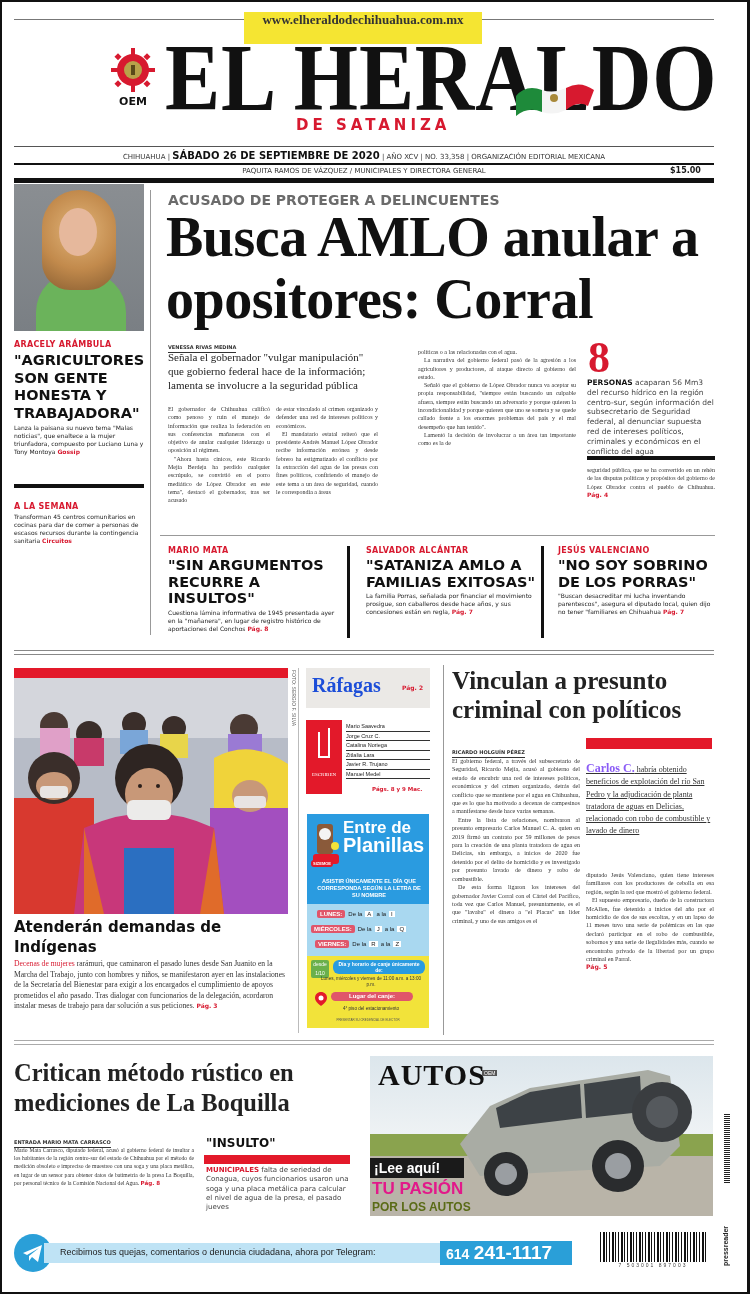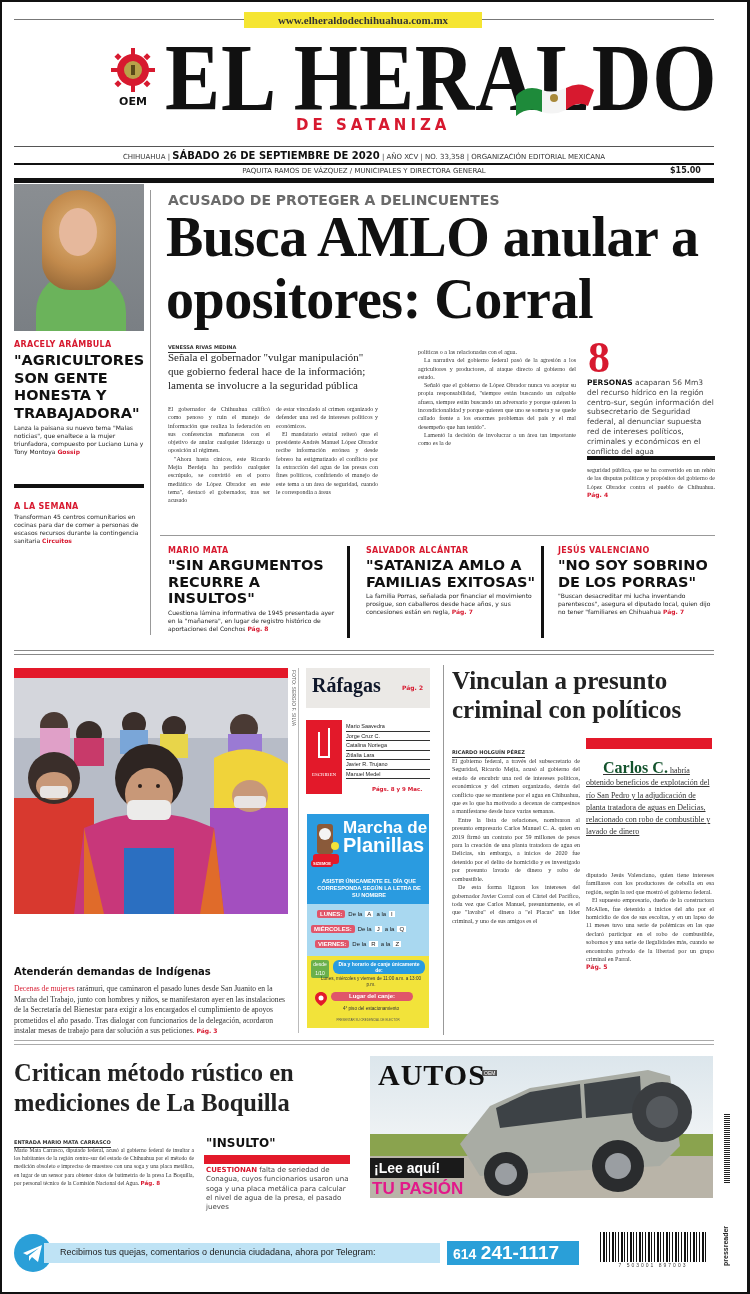--- a/index.html
+++ b/index.html
@@ -7,21 +7,21 @@
   body { font-family: "Liberation Serif", serif; color: #1a1a1a; position: relative; }
   .frame { position: absolute; left: 0; top: 0; width: 750px; height: 1294px; border: 2px solid #111; border-right-width: 3px; }
   .abs { position: absolute; }
   .sans { font-family: "DejaVu Sans", sans-serif; }
   .lsans { font-family: "Liberation Sans", sans-serif; }
   .serif { font-family: "Liberation Serif", serif; }
   .red { color: #d7192f; }
 
   
   .url-line { left: 14px; top: 19px; width: 700px; height: 1px; background: #777; }
-  .url-box { left: 244px; top: 12px; width: 238px; height: 16px; background: #f5e532; font-size: 11px; font-weight: bold; text-align: center; line-height: 16px; font-family: "Liberation Serif", serif; color: #333; }
+  .url-box { left: 244px; top: 12px; width: 238px; height: 32px; background: #f5e532; font-size: 13px; font-weight: bold; text-align: center; line-height: 16px; font-family: "Liberation Serif", serif; color: #333; }
   .oem-logo { left: 108px; top: 48px; width: 50px; height: 60px; }
   .title-main { left: 165px; top: 30px; font-size: 96px; line-height: 96px; font-family: "Liberation Serif", serif; letter-spacing: 1px; transform: scaleX(0.86); transform-origin: left top; color: #111; white-space: nowrap; font-weight: bold;}
   .flag { left: 516px; top: 78px; width: 78px; height: 40px; }
   .subtitle { left: 296px; top: 116px; font-size: 15px; font-weight: bold; letter-spacing: 4px; color: #d7192f; font-family: "DejaVu Sans", sans-serif; }
   .rule-1 { left: 14px; top: 146px; width: 700px; height: 1px; background: #555; }
   .dateline { left: 14px; top: 150px; width: 700px; text-align: center; font-size: 7px; color: #333; font-family: "DejaVu Sans", sans-serif; white-space: nowrap; }
   .dateline b { font-size: 10px; color: #111; }
   .rule-2 { left: 14px; top: 163px; width: 700px; height: 2px; background: #111; }
   .director { left: 14px; top: 167px; width: 700px; text-align: center; font-size: 7px; color: #333; font-family: "DejaVu Sans", sans-serif; }
   .price { left: 670px; top: 166px; font-size: 8px; font-weight: bold; font-family: "DejaVu Sans", sans-serif; }
@@ -67,21 +67,21 @@
   .rafagas-box { left: 306px; top: 668px; width: 124px; height: 40px; background: #ebe9e6; }
   .escribe-box { left: 306px; top: 720px; width: 124px; height: 80px; }
   .canje { left: 307px; top: 814px; width: 122px; height: 214px; overflow:hidden; }
 
   
   .vrule-right { left: 443px; top: 665px; width: 1px; height: 370px; background: #999; }
 
   .rule-bottom { left: 14px; top: 1040px; width: 700px; height: 1px; background: #aaa; }
   .rule-bottom2 { left: 14px; top: 1044px; width: 700px; height: 1px; background: #aaa; }
 
-  .autos { left: 370px; top: 1056px; width: 343px; height: 142px; overflow: hidden; }
+  .autos { left: 370px; top: 1056px; width: 343px; height: 160px; overflow: hidden; }
   .telegram-bar { left: 14px; top: 1238px; width: 560px; height: 30px; }
   .barcode { left: 600px; top: 1232px; width: 106px; height: 40px; }
 </style>
 </head>
 <body>
 
 <div class="frame"></div>
 
 <div class="abs url-line"></div>
 <div class="abs url-box">www.elheraldodechihuahua.com.mx</div>
@@ -266,31 +266,31 @@
     <circle cx="135" cy="100" r="34" fill="#2e2522"></circle>
     <ellipse cx="135" cy="116" rx="24" ry="26" fill="#c89878"></ellipse>
     <rect x="113" y="122" width="44" height="20" rx="6" fill="#ecebea"></rect>
     <circle cx="126" cy="108" r="2" fill="#2a1f1b"></circle>
       <circle cx="144" cy="108" r="2" fill="#2a1f1b"></circle>
   </svg>
 </div>
 <div class="abs lsans" style="left:289px; top:670px; width:8px; height:60px; font-size:5px; color:#666; writing-mode:vertical-rl;">FOTO: SERGIO F. SILVA</div>
 
 <div class="abs" style="left:14px; top:917px; width:280px;">
-  <div class="bold-head" style="font-size:10px; line-height:20px;margin-top:45px;">Atenderán demandas de Indígenas</div>
+  <div class="bold-head" style="font-size:15px; line-height:20px;">Atenderán demandas de Indígenas</div>
   <div class="serif" style="font-size:7.6px; line-height:10.6px; color:#333; margin-top:2px;">
     <span class="red">Decenas de mujeres</span><span> rarámuri, que caminaron el pasado lunes desde San Juanito en la Marcha del Trabajo, junto con hombres y niños, se manifestaron ayer en las instalaciones de la Secretaría del Bienestar para exigir a los encargados el cumplimiento de apoyos prometidos el año pasado. Tras dialogar con funcionarios de la delegación, acordaron instalar mesas de trabajo para dar solución a sus peticiones.</span>
     <span class="pg sans" style="font-size:6px;">Pág. 3</span>
   </div>
 </div>
 
 <div class="abs" style="left:298px; top:668px; width:1px; height:365px; background:#bbb;"></div>
 
 <div class="abs rafagas-box">
-  <span class="serif" style="position:absolute; left:6px; top:6px; font-size:20px; font-weight:bold; color:#0f172a;">Ráfagas</span>
+  <span class="serif" style="position:absolute; left:6px; top:6px; font-size:20px; font-weight:bold; color:#1d4ed8;">Ráfagas</span>
   <span class="sans pg" style="position:absolute; left:96px; top:16px; font-size:6px;">Pág. 2</span>
 </div>
 
 <div class="abs escribe-box">
   <div style="position:absolute; left:0; top:0; width:36px; height:74px; background:#e3192a;">
     <svg width="36" height="50" viewBox="0 0 36 50">
       <rect x="12" y="12" width="2" height="26" fill="#fff"></rect>
         <rect x="22" y="8" width="2" height="30" fill="#fff"></rect>
       <rect x="12" y="36" width="12" height="2" fill="#fff"></rect>
     </svg>
@@ -308,21 +308,21 @@
 </div>
 
 <div class="abs canje">
   <div style="position:absolute; left:0; top:0; width:122px; height:90px; background:#2a9be0;">
     <svg style="position:absolute; left:4px; top:6px;" width="30" height="50" viewBox="0 0 30 50">
       <rect x="6" y="4" width="16" height="30" rx="3" fill="#8a5a3a"></rect>
       <circle cx="14" cy="14" r="6" fill="#f4f4f4"></circle>
       <rect x="2" y="34" width="26" height="10" rx="3" fill="#e3192a"></rect>
       <circle cx="24" cy="26" r="4" fill="#f2e33a"></circle>
     </svg>
-    <div class="lsans" style="position:absolute; left:36px; top:4px; font-size:17px; line-height:19px; font-weight:bold; color:#fff;">Marcha de</div>
+    <div class="lsans" style="position:absolute; left:36px; top:4px; font-size:17px; line-height:19px; font-weight:bold; color:#fff;">Entre de</div>
     <div class="lsans" style="position:absolute; left:36px; top:22px; font-size:20px; line-height:19px; font-weight:bold; color:#fff;">Planillas</div>
     <div class="lsans" style="position:absolute; left:4px; top:46px; font-size:4px; font-weight:bold; color:#fff; background:#e3192a; padding:1px 2px; border-radius:3px;">SIZEMOE</div>
     <div class="lsans" style="position:absolute; left:6px; top:64px; width:112px; text-align:center; font-size:5.6px; line-height:7px; font-weight:bold; color:#fff;">ASISTIR ÚNICAMENTE EL DÍA QUE CORRESPONDA SEGÚN LA LETRA DE SU NOMBRE</div>
   </div>
   <div style="position:absolute; left:0; top:90px; width:122px; height:52px; background:#a9d8f0;">
     <div class="lsans" style="position:absolute; left:10px; top:6px; font-size:6px; display:flex; gap:3px; align-items:center;">
       <span style="background:#e0566a; color:#fff; font-weight:bold; padding:1px 3px; border-radius:2px;">LUNES:</span>
       <span>De la</span>
       <span style="background:#fff; padding:0 2px;">A</span>
       <span>a la</span>
@@ -362,21 +362,21 @@
 <div class="abs" style="left:452px; top:740px;">
   <span class="byline">RICARDO HOLGUÍN PÉREZ</span>
 </div>
 <div class="abs body-col" style="left:452px; top:757px; width:128px; font-size:6.1px; line-height:8.4px;">
   <p style="text-indent:0">El gobierno federal, a través del subsecretario de Seguridad, Ricardo Mejía, acusó al gobierno del estado de encubrir una red de intereses políticos, económicos y del crimen organizado, detrás del conflicto que se mantiene por el agua en Chihuahua, que es lo que ha motivado a decenas de campesinos a manifestarse desde hace varias semanas.</p>
   <p>Entre la lista de relaciones, nombraron al presunto empresario Carlos Manuel C. A. quien en 2019 firmó un contrato por 59 millones de pesos para la creación de una planta tratadora de agua en Delicias, sin embargo, a inicios de 2020 fue detenido por el delito de homicidio y es investigado por presunto lavado de dinero y robo de combustible.</p>
   <p>De esta forma ligaron los intereses del gobernador Javier Corral con el Cártel del Pacífico, toda vez que Carlos Manuel, presuntamente, es el que "lavaba" el dinero a "el Placas" un líder criminal, y uno de sus amigos es el</p>
 </div>
 <div class="abs" style="left:586px; top:738px; width:126px; height:11px; background:#e3192a;"></div>
 <div class="abs serif" style="left:586px; top:762px; width:128px; font-size:8px; line-height:12.3px; color:#333; text-decoration:underline;">
-  <span style="font-size:16px; font-weight:bold; color:#14532d;margin-left:17px;">Carlos C.</span><span> habría obtenido beneficios de explotación del río San Pedro y la adjudicación de planta tratadora de aguas en Delicias, relacionado con robo de combustible y lavado de dinero</span>
+  <span style="font-size:12px; font-weight:bold; color:#8b5cf6;">Carlos C.</span><span> habría obtenido beneficios de explotación del río San Pedro y la adjudicación de planta tratadora de aguas en Delicias, relacionado con robo de combustible y lavado de dinero</span>
 </div>
 <div class="abs body-col" style="left:586px; top:871px; width:128px; font-size:6.1px; line-height:8.4px;">
   <p style="text-indent:0">diputado Jesús Valenciano, quien tiene intereses familiares con los productores de cebolla en esa región, según la red que mostró el gobierno federal.</p>
   <p>El supuesto empresario, dueño de la constructora McAllen, fue detenido a inicios del año por el homicidio de dos de sus escoltas, y en un lapso de 11 meses tuvo una serie de polémicas en las que declaró participar en el robo de combustible, sobornos y una serie de ilegalidades más, cuando se encontraba privado de la libertad por un grupo criminal en Parral.</p>
   <span class="pg sans">Pág. 5</span>
 </div>
 
 <div class="abs rule-bottom"></div>
 <div class="abs rule-bottom2"></div>
 
@@ -384,21 +384,21 @@
 <div class="abs" style="left:14px; top:1130px;">
   <span class="byline">ENTRADA MARIO MATA CARRASCO</span>
 </div>
 <div class="abs body-col" style="left:14px; top:1146px; width:180px; font-size:5.6px; line-height:8.2px;">
   <span>Mario Mata Carrasco, diputado federal, acusó al gobierno federal de insultar a los habitantes de la región centro-sur del estado de Chihuahua por el método de medición obsoleto e impreciso de muestreo con una soga y una placa metálica, en lugar de un sensor para obtener datos de batimetría de la presa La Boquilla, por personal técnico de la Comisión Nacional del Agua.</span>
   <span class="pg sans">Pág. 8</span>
 </div>
 <div class="abs bold-head" style="left:206px; top:1136px; font-size:12px;">"INSULTO"</div>
 <div class="abs" style="left:204px; top:1155px; width:146px; height:9px; background:#e3192a;"></div>
 <div class="abs sans" style="left:206px; top:1166px; width:148px; font-size:7px; line-height:9.3px; color:#444;">
-  <b class="red">CUESTIONAN</b><span> falta de seriedad de Conagua, cuyos funcionarios usaron una soga y una placa metálica para calcular el nivel de agua de la presa, el pasado jueves</span>
+  <b class="red">MUNICIPALES</b><span> falta de seriedad de Conagua, cuyos funcionarios usaron una soga y una placa metálica para calcular el nivel de agua de la presa, el pasado jueves</span>
 </div>
 
 <div class="abs autos">
   <svg width="343" height="162" viewBox="0 0 343 162">
     <defs>
       <linearGradient id="sky" x1="0" y1="0" x2="0" y2="1">
         <stop offset="0" stop-color="#dce6ec"></stop>
           <stop offset="1" stop-color="#eef2f4"></stop>
       </linearGradient>
     </defs>
@@ -427,21 +427,21 @@
 <div class="abs lsans" style="left:722px; top:1196px; width:12px; height:70px; font-size:7px; font-weight:bold; writing-mode:vertical-rl; transform:rotate(180deg); color:#222;">pressreader</div>
 
 <div class="abs telegram-bar">
   <div style="position:absolute; left:0; top:-4px; width:38px; height:38px; border-radius:50%; background:#2a9fd8;">
     <svg width="38" height="38" viewBox="0 0 38 38">
       <path d="M9 19 L28 11 L24 28 L18 23 L15 27 L15 22 L25 14 L13 21 Z" fill="#fff"></path>
     </svg>
   </div>
   <div style="position:absolute; left:30px; top:5px; width:396px; height:20px; background:#bfe3f5;"></div>
   <div class="lsans" style="position:absolute; left:46px; top:9px; font-size:9px; color:#222; white-space:nowrap;">Recibimos tus quejas, comentarios o denuncia ciudadana, ahora por Telegram:</div>
-  <div class="lsans" style="position:absolute; left:426px; top:3px; width:132px; height:24px; background:#2a9fd8; color:#fff; font-weight:bold; line-height:24px; padding-left:6px; white-space:nowrap;margin-left:7px;">
+  <div class="lsans" style="position:absolute; left:426px; top:3px; width:132px; height:24px; background:#2a9fd8; color:#fff; font-weight:bold; line-height:24px; padding-left:6px; white-space:nowrap;">
     <span style="font-size:14px;">614</span>
     <span style="font-size:19px;">241-1117</span>
   </div>
 </div>
 
 <div class="abs barcode">
   <div style="height:30px; width:100%; background:repeating-linear-gradient(90deg,#111 0 1px,#fff 1px 3px,#111 3px 5px,#fff 5px 6px,#111 6px 7px,#fff 7px 9px);"></div>
   <div class="lsans" style="font-size:5px; text-align:center; color:#444; letter-spacing:2px;">7 503001 897003</div>
 </div>
 

